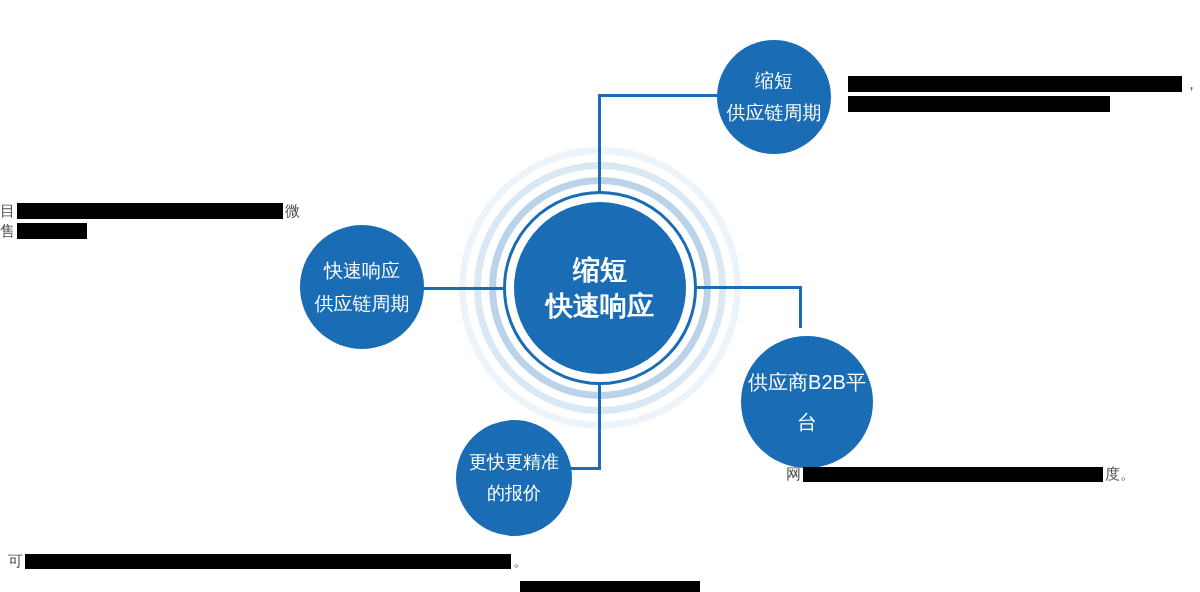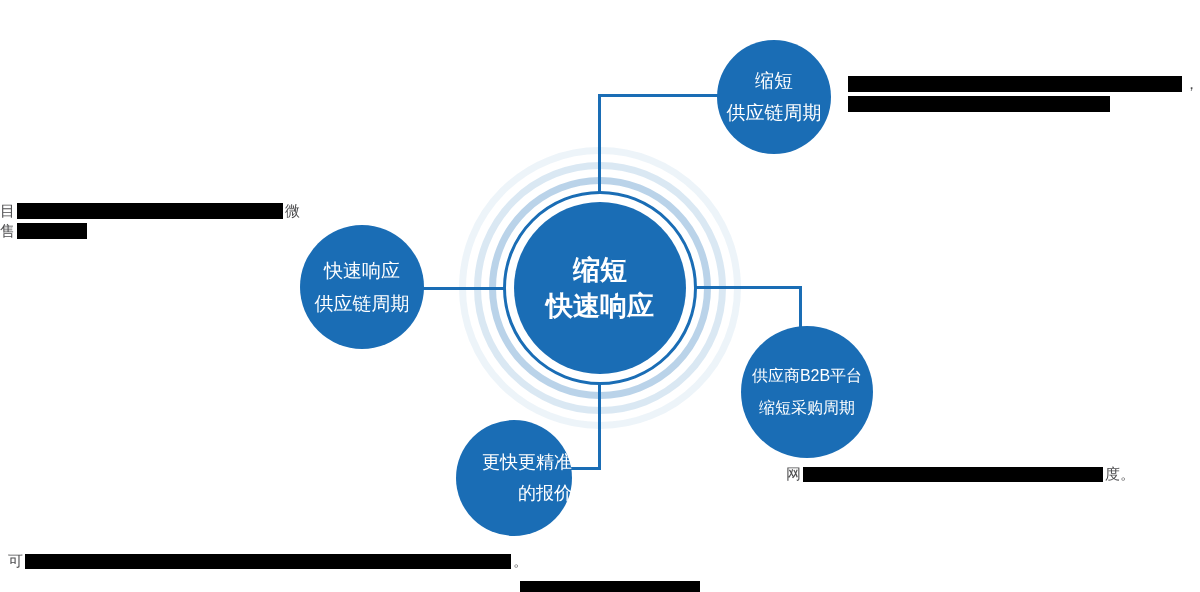--- a/index.html
+++ b/index.html
@@ -21,22 +21,22 @@
     color:#fff;font-size:27px;font-weight:700;line-height:1.35;text-align:center;
   }
   
   .node{
     position:absolute;border-radius:50%;background:#1a6db5;box-sizing:border-box;
     display:flex;flex-direction:column;align-items:center;justify-content:center;
     color:#fff;text-align:center;font-weight:400;
   }
   .node-shipping{left:717px;top:40px;width:114px;height:114px;font-size:19px;line-height:1.7;}
   .node-respond{left:300px;top:225px;width:124px;height:124px;font-size:19px;line-height:1.75;}
-  .node-b2b{left:741px;top:326px;width:132px;height:132px;font-size:16px;line-height:2.0;}
-  .node-quote{left:456px;top:420px;width:116px;height:116px;font-size:18px;line-height:1.75;align-items:flex-end;}
+  .node-b2b{left:741px;top:336px;width:132px;height:132px;font-size:20px;line-height:2.0;}
+  .node-quote{left:456px;top:420px;width:116px;height:116px;font-size:18px;line-height:1.75;}
   
   .ann{position:absolute;color:#4d4d4f;font-size:15px;}
   .ann-row{display:flex;align-items:center;gap:2px;}
   .ann-row + .ann-row{margin-top:4px;}
   .bar{background:#000000;height:16px;display:inline-block;}
   .bar-thin{height:15px;}
   .rchar{white-space:nowrap;line-height:16px;}
 </style>
 </head>
 <body>
@@ -63,21 +63,20 @@
   <div class="node node-shipping">
     <span>缩短</span>
     <span>供应链周期</span>
   </div>
   <div class="node node-respond">
     <span>快速响应</span>
     <span>供应链周期</span>
   </div>
   <div class="node node-b2b">
     <span>供应商B2B平台</span>
-    <span>缩短采购周期</span>
   </div>
   <div class="node node-quote">
     <span>更快更精准</span>
     <span>的报价</span>
   </div>
 
   <div class="ann" style="left:848px;top:76px;">
     <div class="ann-row">
       <span class="bar" style="width:334px"></span>
       <span class="rchar">，</span>

